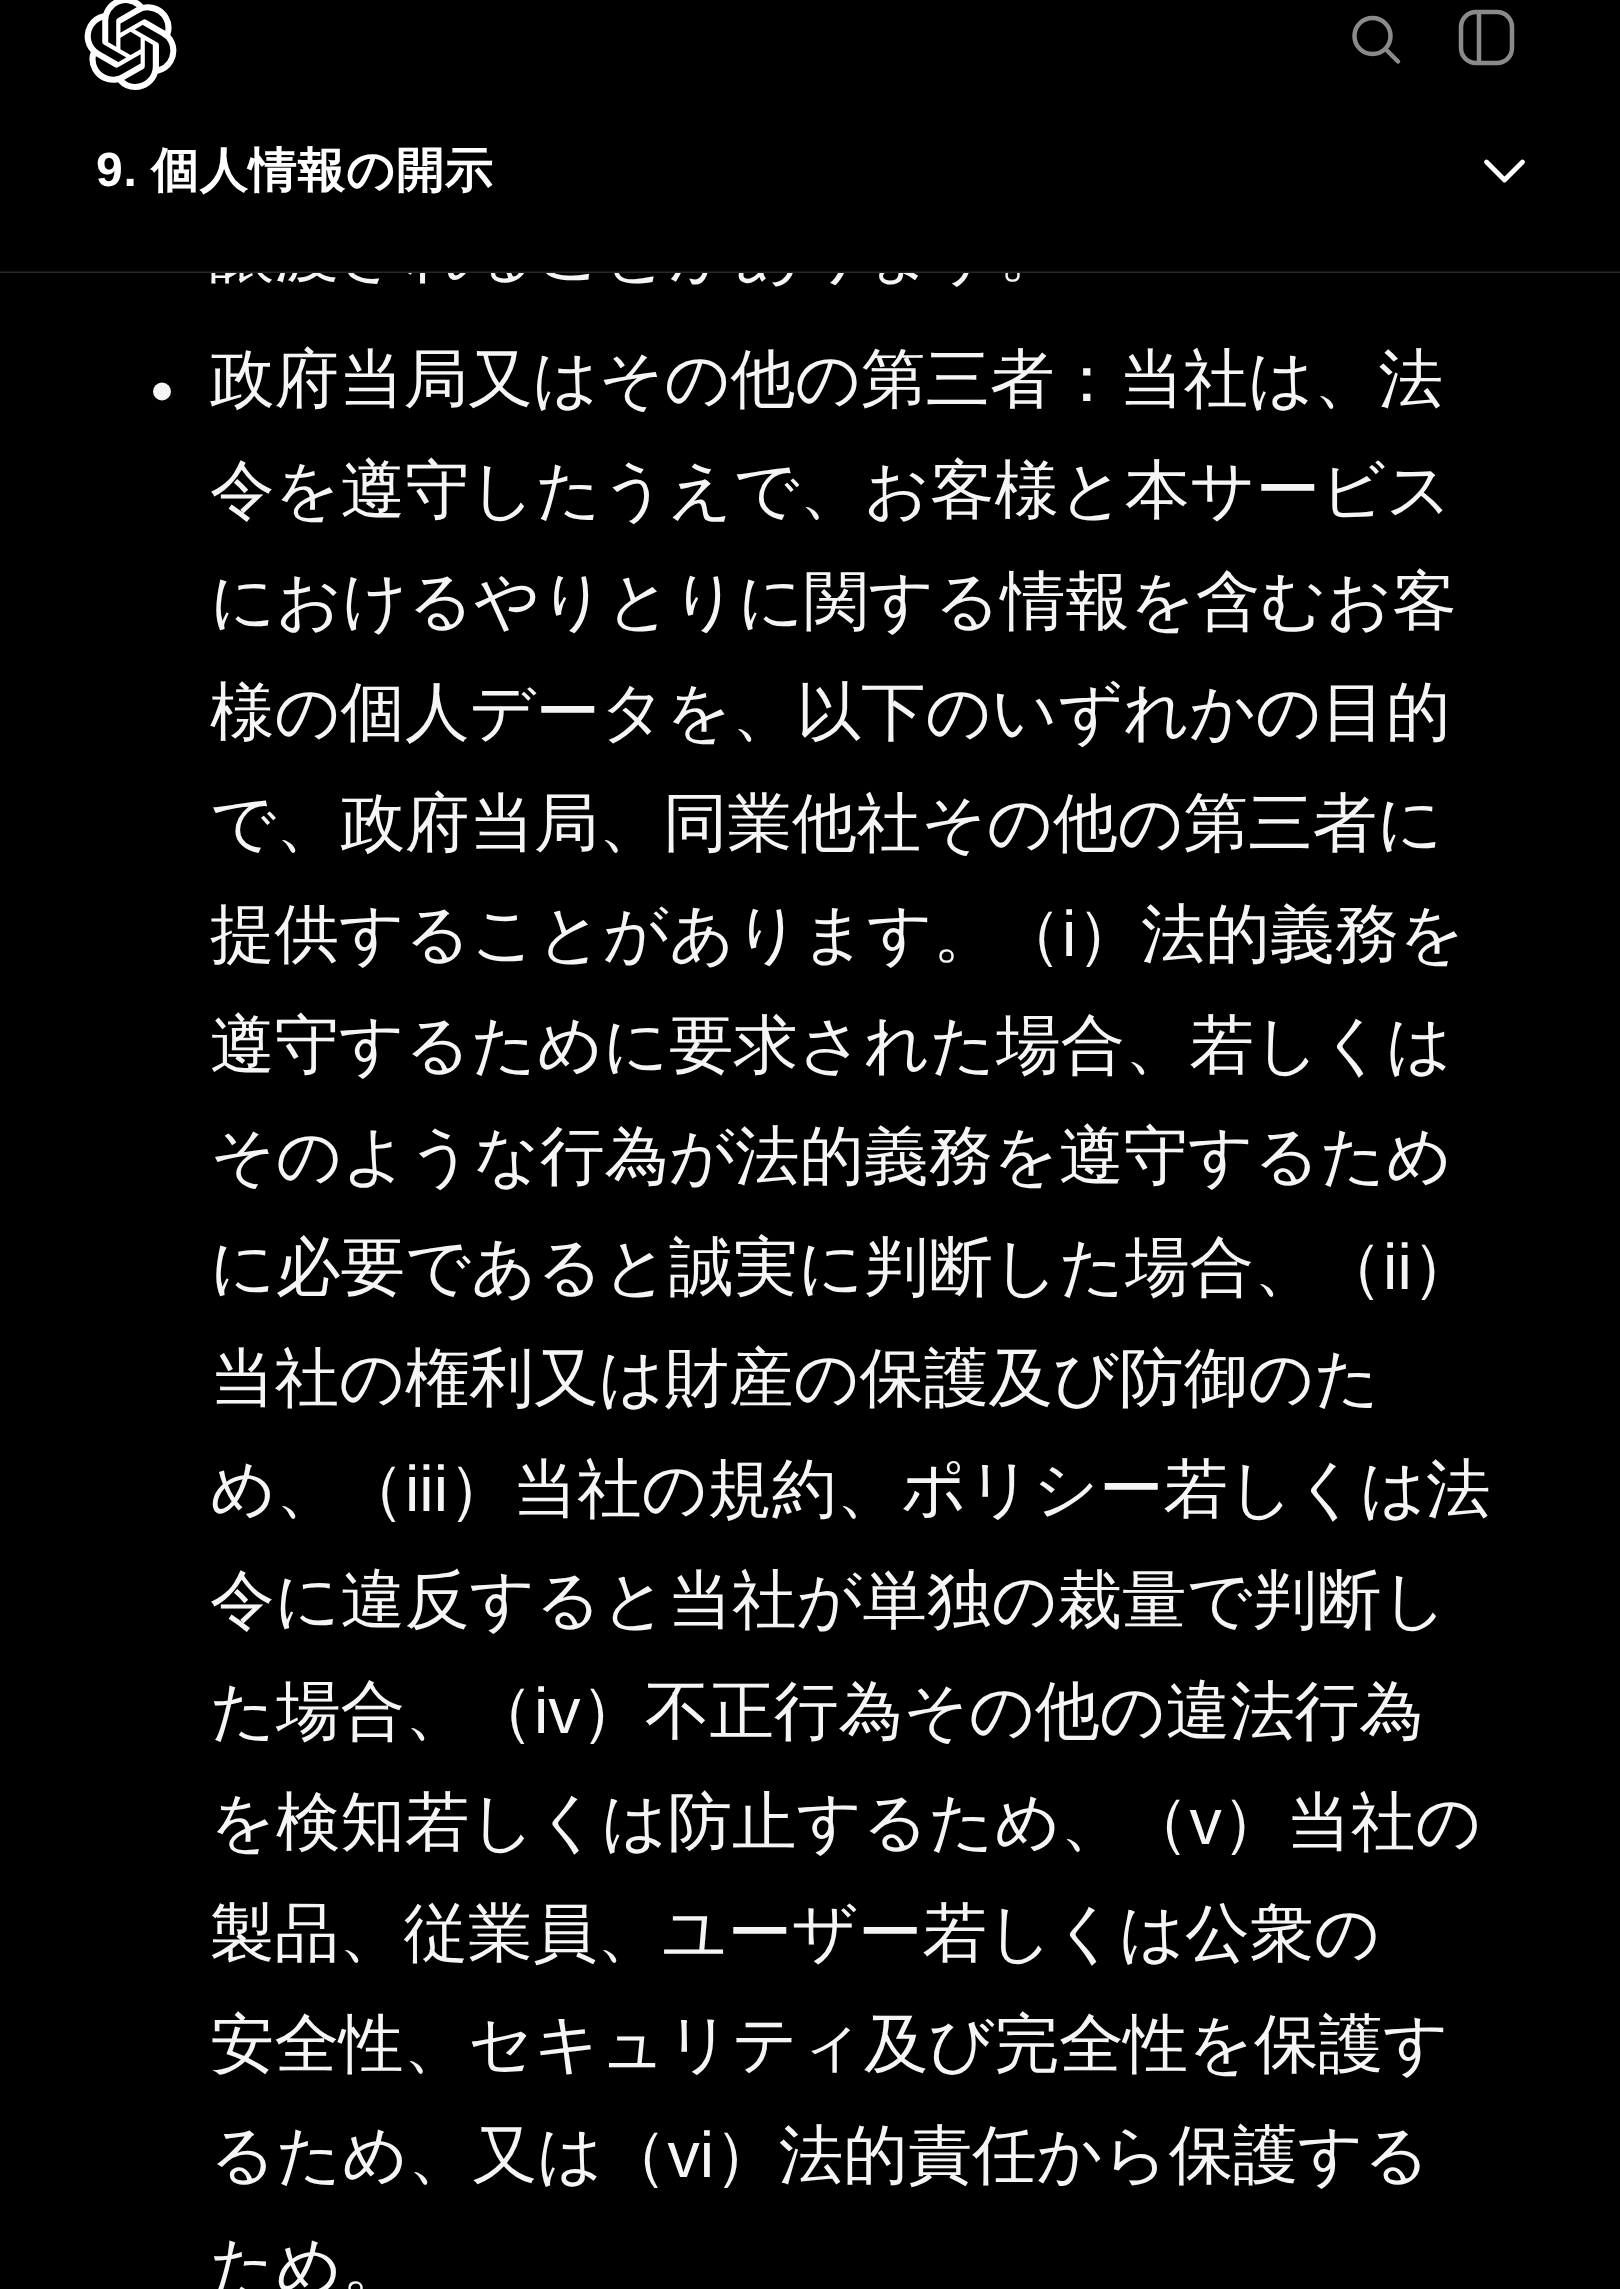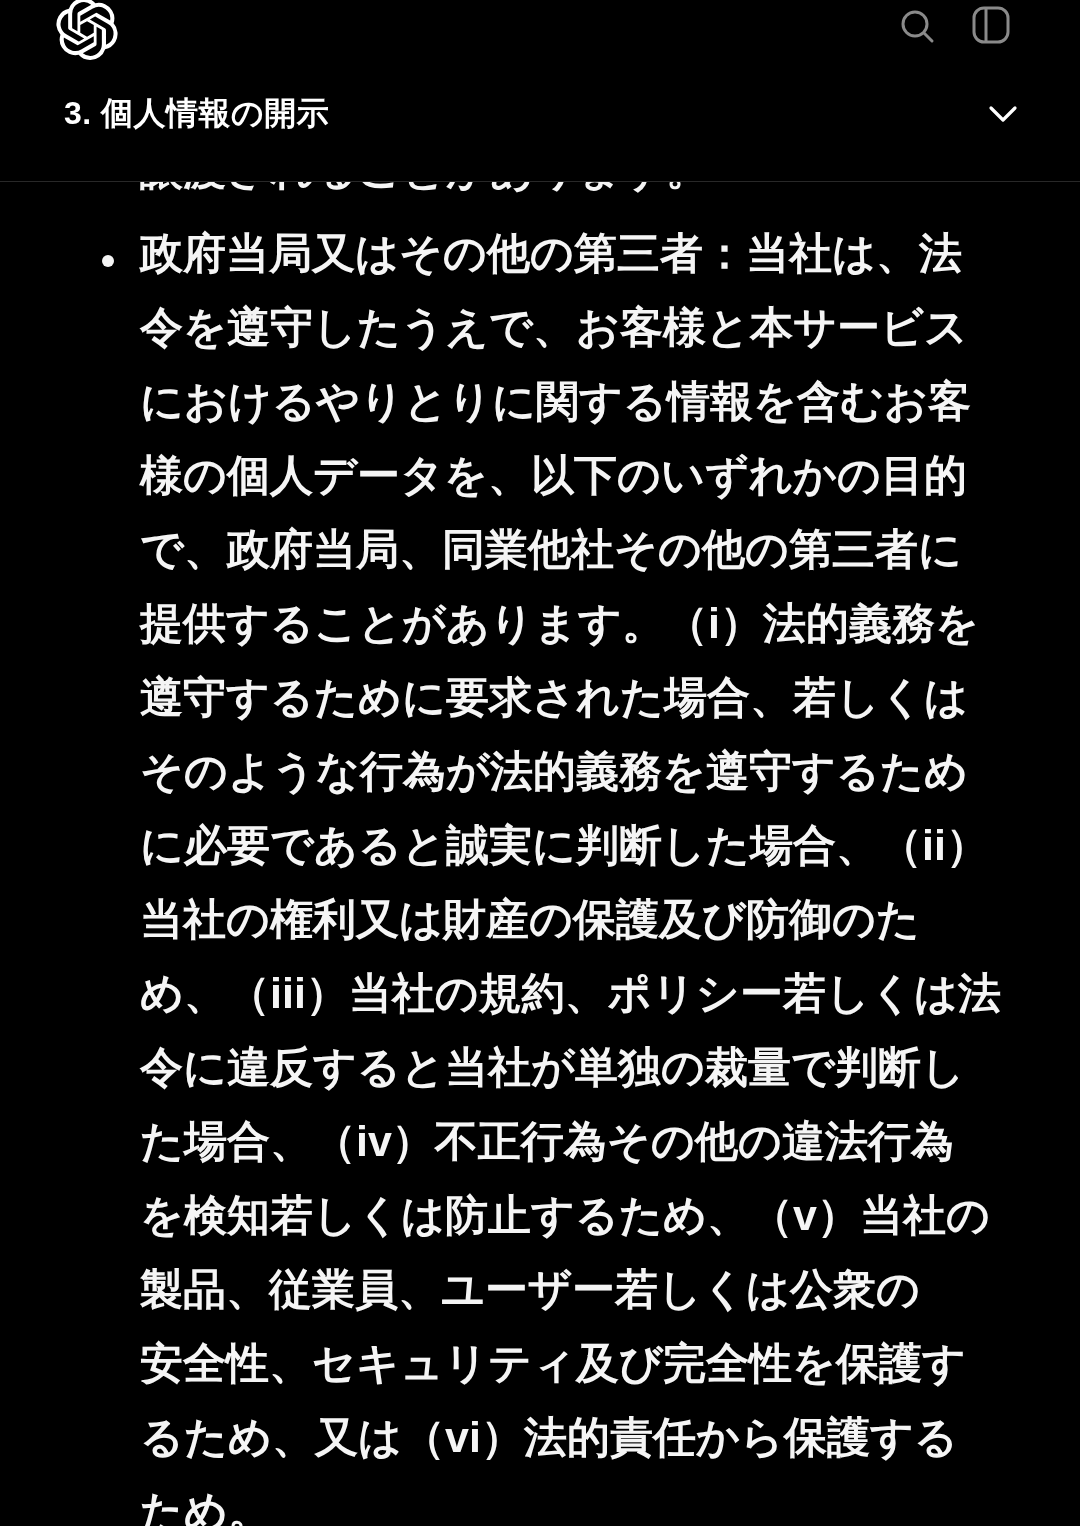--- a/index.html
+++ b/index.html
@@ -17,21 +17,20 @@
     height: 1526px;
     background: #000000;
   }
 
   
   .content-layer {
     position: absolute;
     inset: 0;
     z-index: 1;
     color: #f5f5f5;
-    font-weight: bold;
   }
   .clipped-line {
     position: absolute;
     left: 140px;
     top: 146px;
     font-size: 43px;
     line-height: 46px;
     white-space: nowrap;
     color: #f5f5f5;
   }
@@ -157,20 +156,20 @@
     </button>
 
     <button class="icon-btn panel-btn">
       <svg viewBox="0 0 48 44" width="48" height="44" xmlns="http://www.w3.org/2000/svg" fill="none" stroke="#8a8a8a" stroke-width="3">
         <rect x="8" y="6" width="34" height="34" rx="10"></rect>
         <line x1="20" y1="6" x2="20" y2="40"></line>
       </svg>
     </button>
 
     <div class="section-header">
-      <span class="section-title">3. 個人情報の開示</span>
+      <span class="section-title">9. 個人情報の開示</span>
       <svg class="chevron" viewBox="0 0 30 20" xmlns="http://www.w3.org/2000/svg" fill="none" stroke="#ffffff" stroke-width="3.2" stroke-linecap="round" stroke-linejoin="round">
         <polyline points="3,4 15,16 27,4"></polyline>
       </svg>
     </div>
   </header>
 
 </div>
 
 </body></html>

